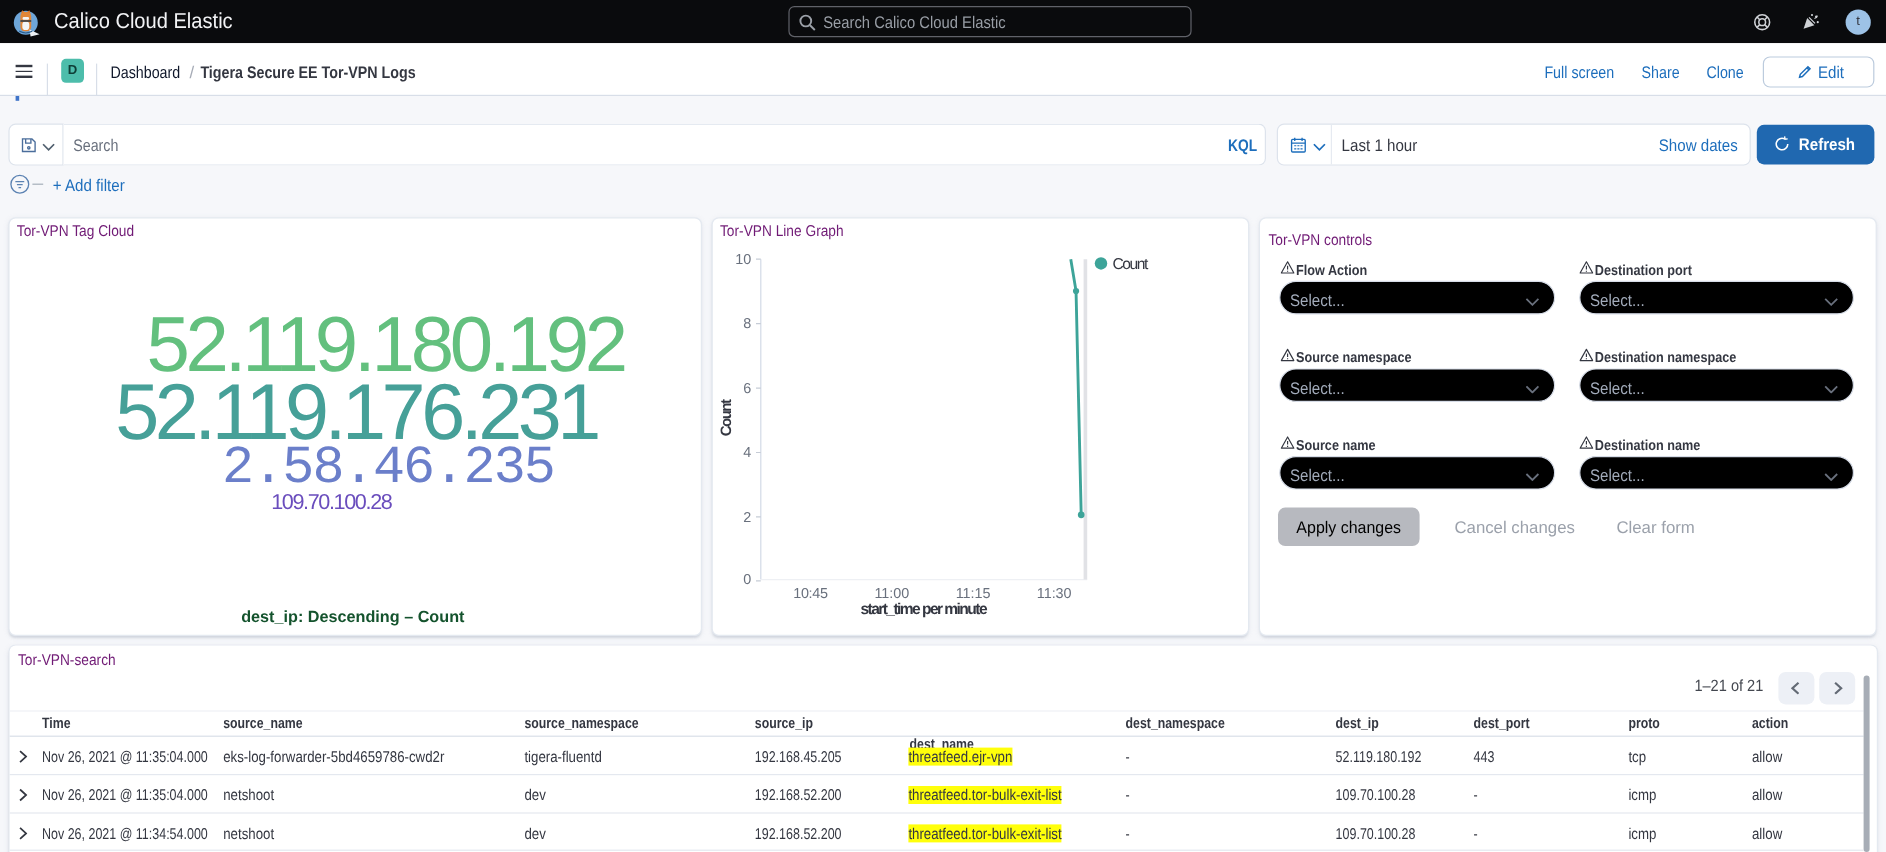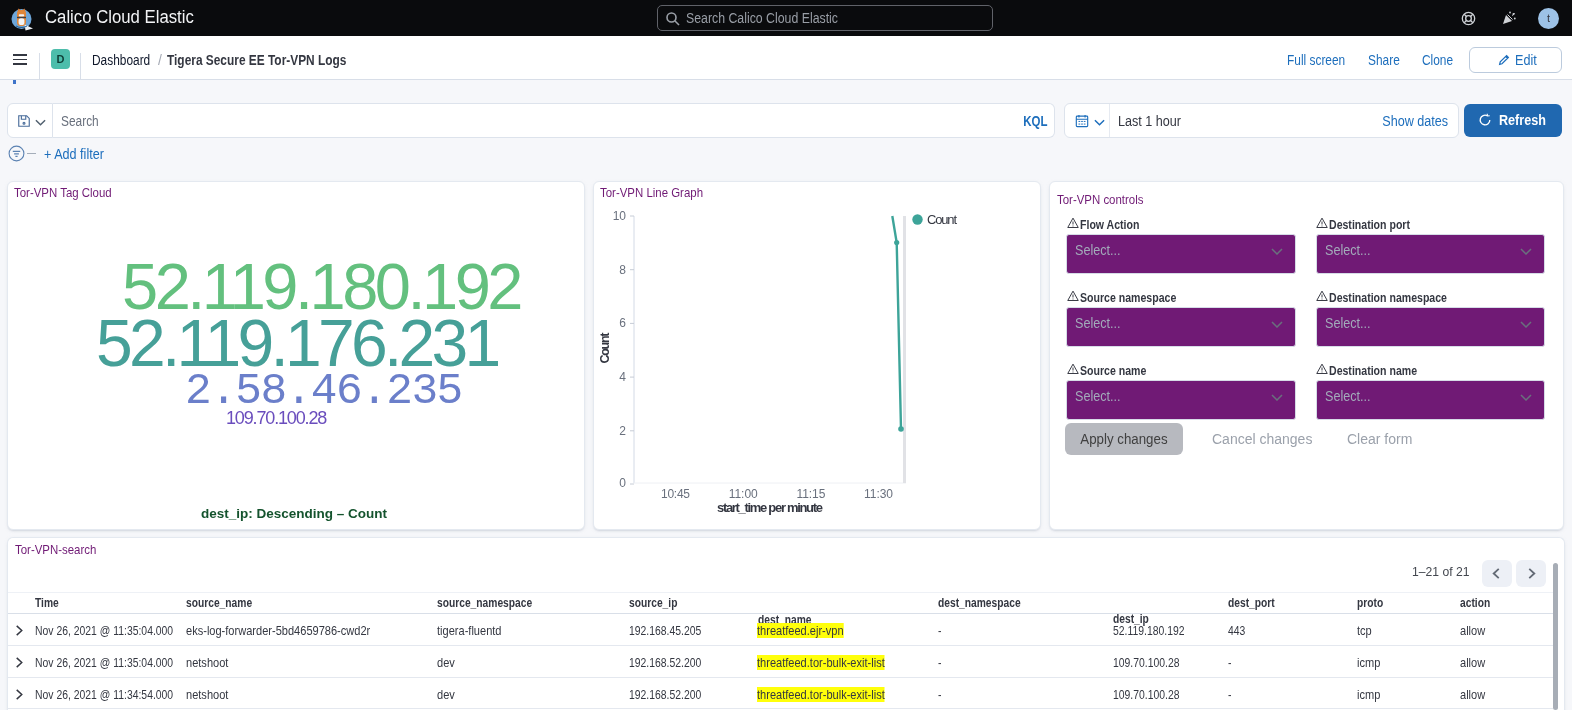--- a/index.html
+++ b/index.html
@@ -3,21 +3,21 @@
 <meta charset="utf-8">
 <style>
   * { margin:0; padding:0; box-sizing:border-box; }
   html,body { width:1572px; height:710px; overflow:hidden; }
   body { font-family:"Liberation Sans", sans-serif; background:#f6f7fa; position:relative; }
   .abs { position:absolute; }
   .panel { position:absolute; background:#fff; border:1px solid #e4e9f0; border-radius:6px;
            box-shadow:0 2px 2px -1px rgba(152,162,179,.3), 0 1px 5px -2px rgba(152,162,179,.3); }
   .ptitle { position:absolute; font-size:13px; font-weight:400; color:#701a75; }
   .lbl { position:absolute; font-size:12px; font-weight:700; color:#343741; }
-  .sel { position:absolute; height:40px; background:#701a75; border:1px solid #d6dce7; border-radius:3px; }
+  .sel { position:absolute; height:28px; background:#000000; border:1px solid #d6dce7; border-radius:15px; }
   .sel .ph { position:absolute; left:8px; top:7px; font-size:14px; color:#a2abba; }
   .blue { color:#1d6ebc; }
   svg { display:block; }
   .s80 { display:inline-block; transform:scaleX(.80); transform-origin:0 50%; }
   .s82 { display:inline-block; transform:scaleX(.82); transform-origin:0 50%; }
   .s85 { display:inline-block; transform:scaleX(.85); transform-origin:0 50%; }
   .s88 { display:inline-block; transform:scaleX(.88); transform-origin:0 50%; }
   .s90 { display:inline-block; transform:scaleX(.90); transform-origin:0 50%; }
   .sr90 { display:inline-block; transform:scaleX(.90); transform-origin:100% 50%; }
   .sr82 { display:inline-block; transform:scaleX(.82); transform-origin:100% 50%; }
@@ -244,21 +244,21 @@
       <path d="M1 1 L6 6 L11 1"></path>
     </svg>
   </div>
 <div class="sel" style="left:1316px;top:380px;width:229px;">
     <span class="ph"><span class="s90">Select...</span></span>
   <svg style="position:absolute;right:12px;top:13px;" width="12" height="7" viewBox="0 0 12 7" fill="none" stroke="#69707d" stroke-width="1.5">
       <path d="M1 1 L6 6 L11 1"></path>
     </svg>
   </div>
 
-<div class="abs" style="left:1065px;top:423px;width:118px;height:32px;background:#b7b9bf;border-radius:6px;color:#404040;font-size:14px;text-align:center;line-height:32px;"><span class="s95" style="display:inline-block;transform:scaleX(.95);">Apply changes</span></div>
+<div class="abs" style="left:1065px;top:423px;width:118px;height:32px;background:#b7b9bf;border-radius:6px;color:#000000;font-size:14px;text-align:center;line-height:32px;"><span class="s95" style="display:inline-block;transform:scaleX(.95);">Apply changes</span></div>
 <div class="abs" style="left:1212px;top:431px;font-size:14px;color:#9ba1ab;">Cancel changes</div>
 <div class="abs" style="left:1347px;top:431px;font-size:14px;color:#9ba1ab;">Clear form</div>
 
 <div class="panel" style="left:7px;top:537px;width:1558px;height:180px;border-bottom:none;"></div>
 <div class="ptitle" style="left:15px;top:541.5px;"><span class="s88">Tor-VPN-search</span></div>
 <div class="abs" style="left:1412px;top:564px;font-size:13.5px;color:#43474f;"><span class="s90">1–21 of 21</span></div>
 <div class="abs" style="left:1482px;top:560px;width:30px;height:27px;background:#edf0f6;border-radius:6px;">
   <svg style="position:absolute;left:10px;top:8px;" width="8" height="11" viewBox="0 0 8 12" fill="none" stroke="#636a75" stroke-width="2">
       <path d="M7 1 L1.5 6 L7 11"></path>
     </svg>
@@ -269,21 +269,21 @@
     </svg>
 </div>
 
 <div class="abs" style="left:8px;top:592px;width:1545px;height:22px;border-top:1px solid #eef1f6;border-bottom:1px solid #d9dfe8;"></div>
 <div class="hd" style="top:596px;left:35px;"><span class="s82">Time</span></div>
 <div class="hd" style="top:596px;left:186px;"><span class="s82">source_name</span></div>
 <div class="hd" style="top:596px;left:437px;"><span class="s82">source_namespace</span></div>
 <div class="hd" style="top:596px;left:629px;"><span class="s82">source_ip</span></div>
 <div class="hd" style="top:596px;left:758px;margin-top:17px;"><span class="s82">dest_name</span></div>
 <div class="hd" style="top:596px;left:938px;"><span class="s82">dest_namespace</span></div>
-<div class="hd" style="top:612px;left:1113px;"><span class="s82">dest_ip</span></div>
+<div class="hd" style="top:596px;left:1113px;"><span class="s82">dest_ip</span></div>
 <div class="hd" style="top:596px;left:1228px;"><span class="s82">dest_port</span></div>
 <div class="hd" style="top:596px;left:1357px;"><span class="s82">proto</span></div>
 <div class="hd" style="top:596px;left:1460px;"><span class="s82">action</span></div>
 
 <div class="abs" style="left:8px;top:614px;width:1545px;height:32px;border-bottom:1px solid #e4e8ef;"></div>
 <div class="abs" style="left:8px;top:646px;width:1545px;height:32px;border-bottom:1px solid #e4e8ef;"></div>
 <div class="abs" style="left:8px;top:678px;width:1545px;height:31px;border-bottom:1px solid #e4e8ef;"></div>
 
 <svg class="abs" style="left:15px;top:625px;" width="8" height="11" viewBox="0 0 8 12" fill="none" stroke="#343741" stroke-width="1.6">
     <path d="M1.5 1 L7 6 L1.5 11"></path>

